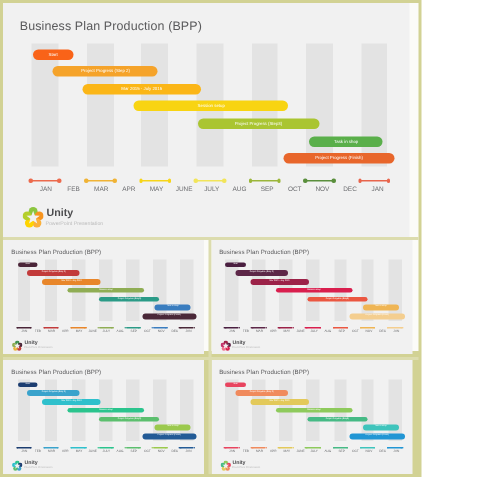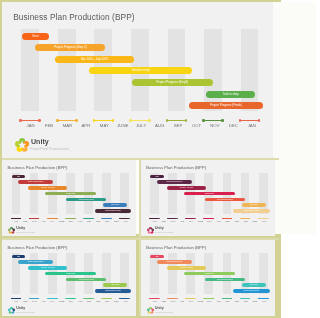--- a/index.html
+++ b/index.html
@@ -1,20 +1,20 @@
 <!DOCTYPE html>
 <html><head>
 <meta charset="utf-8">
 <style>
   html,body{margin:0;padding:0;}
   body{width:281px;height:318px;overflow:hidden;
        font-family:"Liberation Sans",sans-serif;
        -webkit-font-smoothing:antialiased;}
   .page{position:absolute;left:0;top:0;width:281px;height:318px;background:#d2d294;}
-  .content{position:absolute;left:2px;top:2px;width:277px;height:232px;background:#fbfbf8;padding-left:37px;}
+  .content{position:absolute;left:2px;top:2px;width:277px;height:232px;background:#fbfbf8;}
   .divider{position:absolute;background:#dcdcae;}
   .panel{position:absolute;overflow:hidden;}
   
   .slide{position:absolute;left:0;top:0;background:#f1f1f1;overflow:hidden;}
   .s-title{position:absolute;color:#5a5a5c;white-space:nowrap;letter-spacing:0.01em;}
   .plot{position:absolute;}
   .band{position:absolute;top:0;bottom:0;background:#e3e3e3;}
   .bar{position:absolute;border-radius:999px;color:#ffffff;white-space:nowrap;
        overflow:hidden;text-align:center;line-height:1;}
   .axisrow{position:absolute;}

